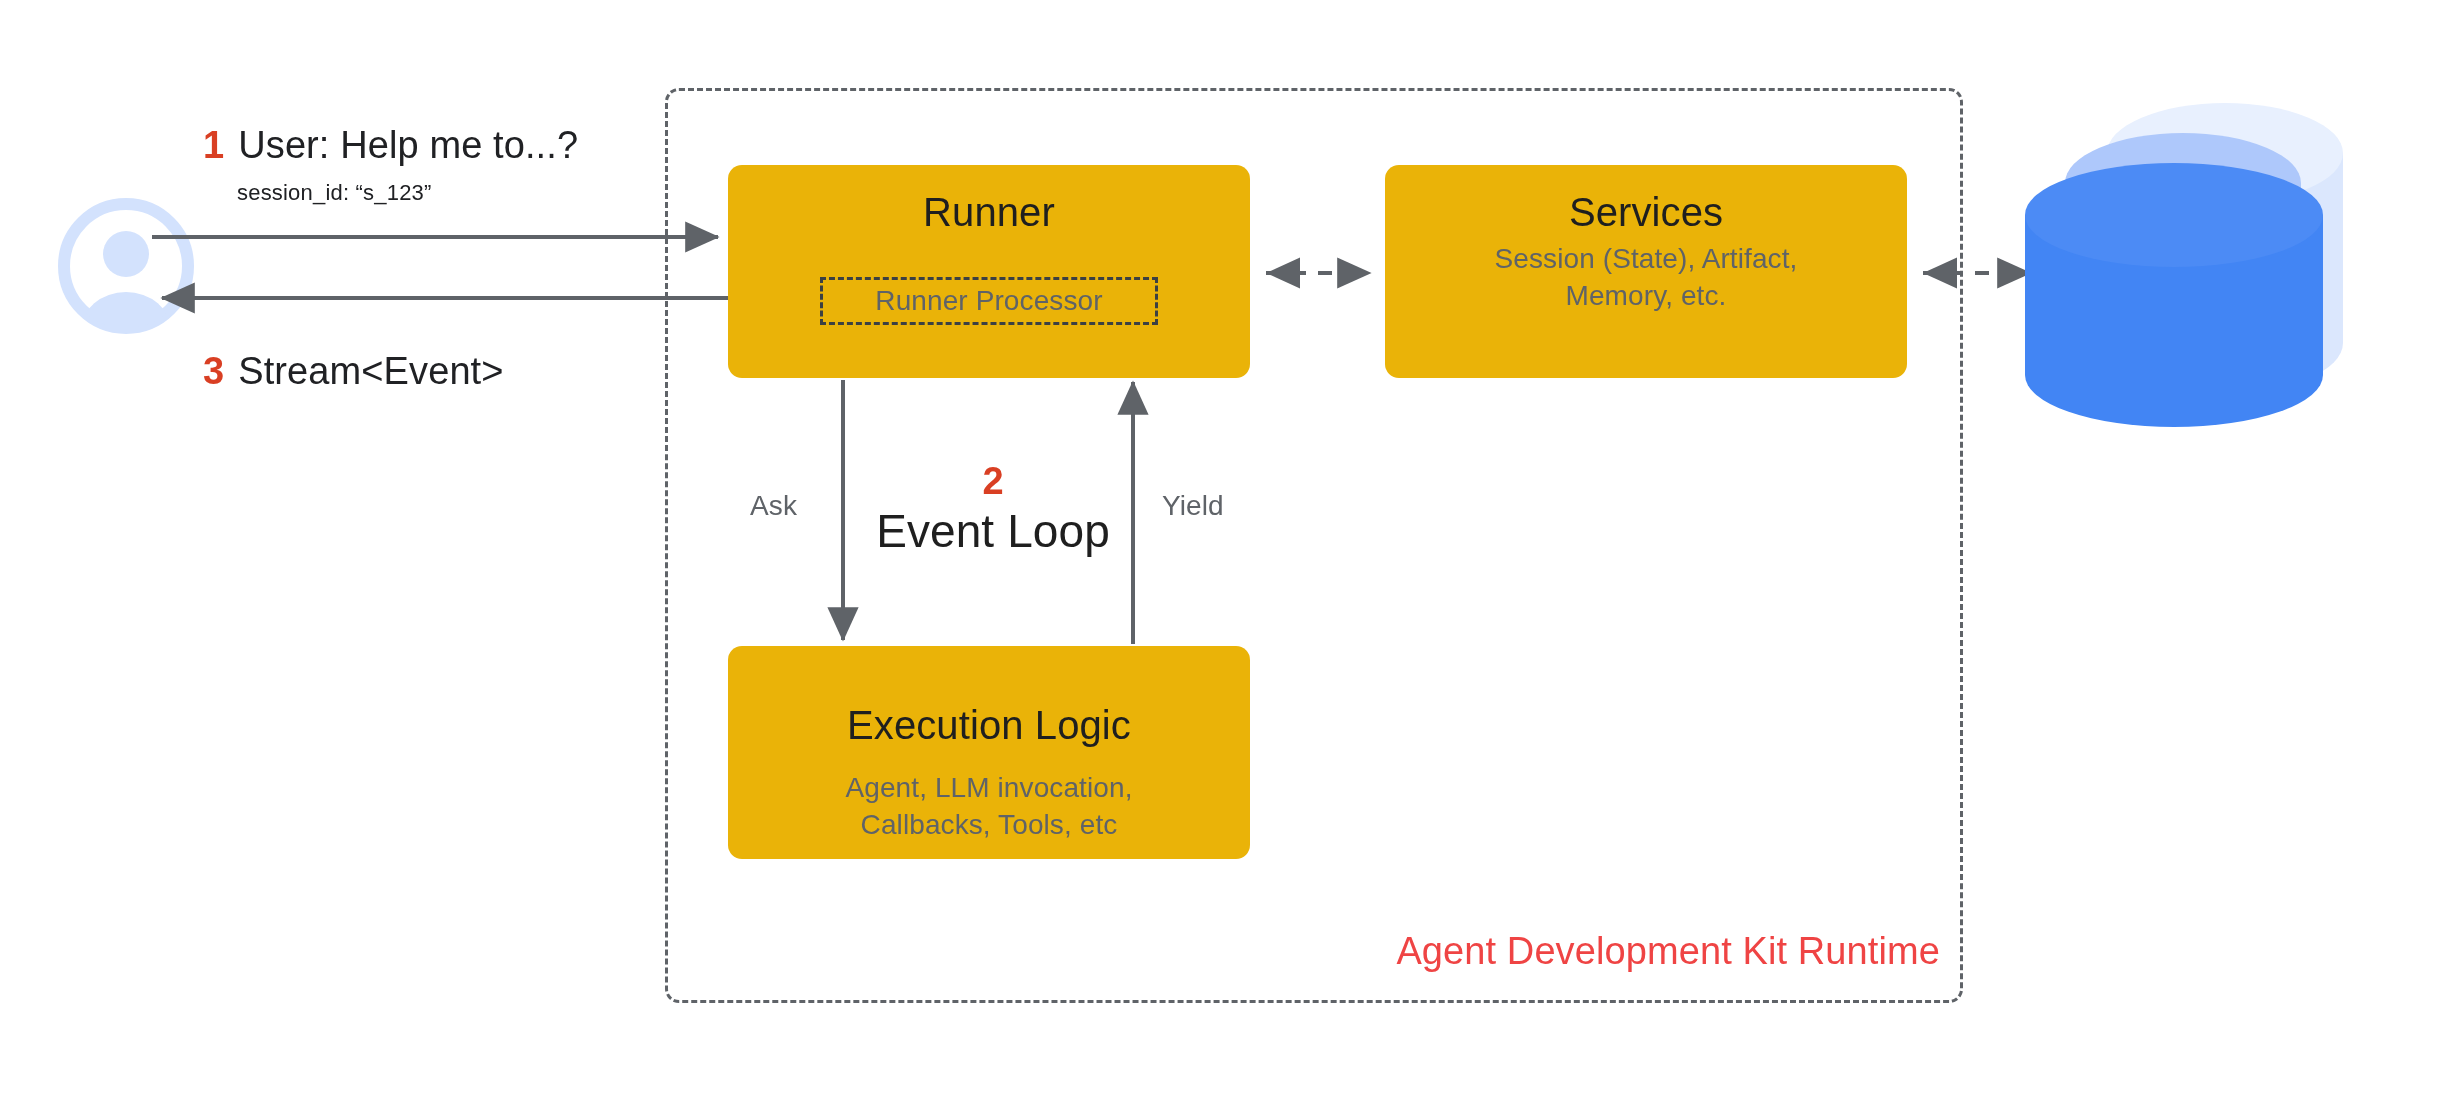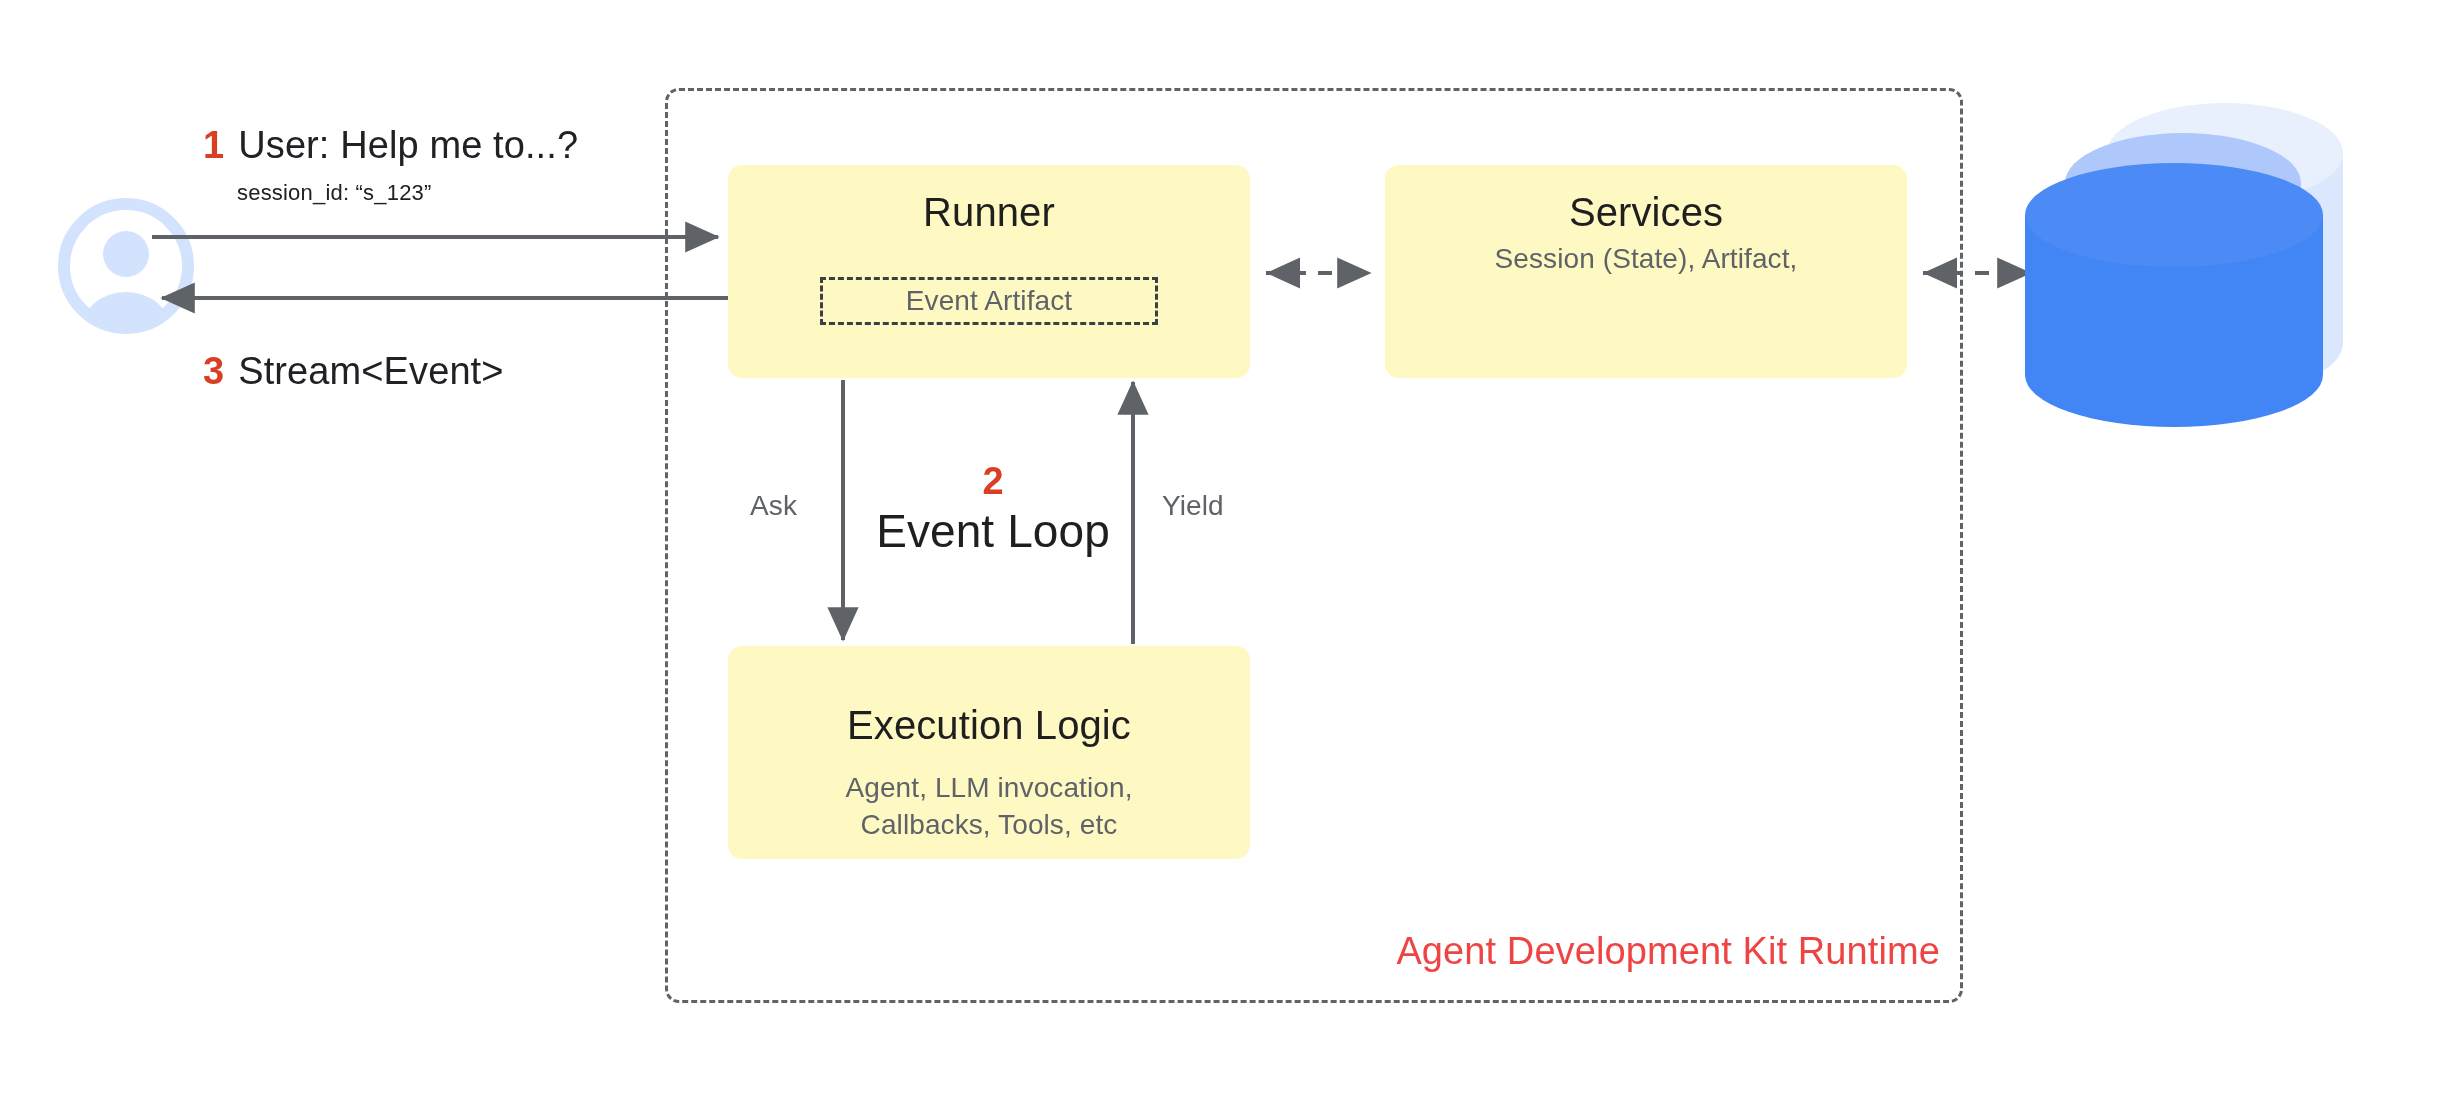--- a/index.html
+++ b/index.html
@@ -37,21 +37,21 @@
     width: 620px;
     text-align: right;
     font-size: 38px;
     color: #ef4444;
     letter-spacing: .1px;
     white-space: nowrap;
   }
 
   
   .node {
-    background: #fef9c3;
+    background: #eab308;
     border-radius: 14px;
     box-sizing: border-box;
     display: flex;
     flex-direction: column;
     align-items: center;
     justify-content: flex-start;
   }
   .node-title {
     font-size: 40px;
     color: #1f1f1f;
@@ -210,28 +210,29 @@
     <line x1="1923" y1="273" x2="2030" y2="273" stroke="#5f6368" stroke-width="4" stroke-dasharray="14 12" marker-end="url(#arw)" marker-start="url(#arw-start)"></line>
 
     <line x1="843" y1="380" x2="843" y2="640" stroke="#5f6368" stroke-width="4" marker-end="url(#arw)"></line>
 
     <line x1="1133" y1="644" x2="1133" y2="382" stroke="#5f6368" stroke-width="4" marker-end="url(#arw)"></line>
   </svg>
 
   <div class="abs node" id="runner-box">
     <div class="node-title">Runner</div>
     <div id="event-processor">
-      <span>Event Artifact</span>
+      <span>Runner Processor</span>
     </div>
   </div>
 
   <div class="abs node" id="services-box">
     <div class="node-title">Services</div>
     <div class="node-sub" style="margin-top:6px;">
       <div>Session (State), Artifact,</div>
+      <div>Memory, etc.</div>
     </div>
   </div>
 
   <div class="abs node" id="execlogic-box">
     <div class="node-title">Execution Logic</div>
     <div class="node-sub" style="margin-top:22px;">
       <div>Agent, LLM invocation,</div>
       <div>Callbacks, Tools, etc</div>
     </div>
   </div>

